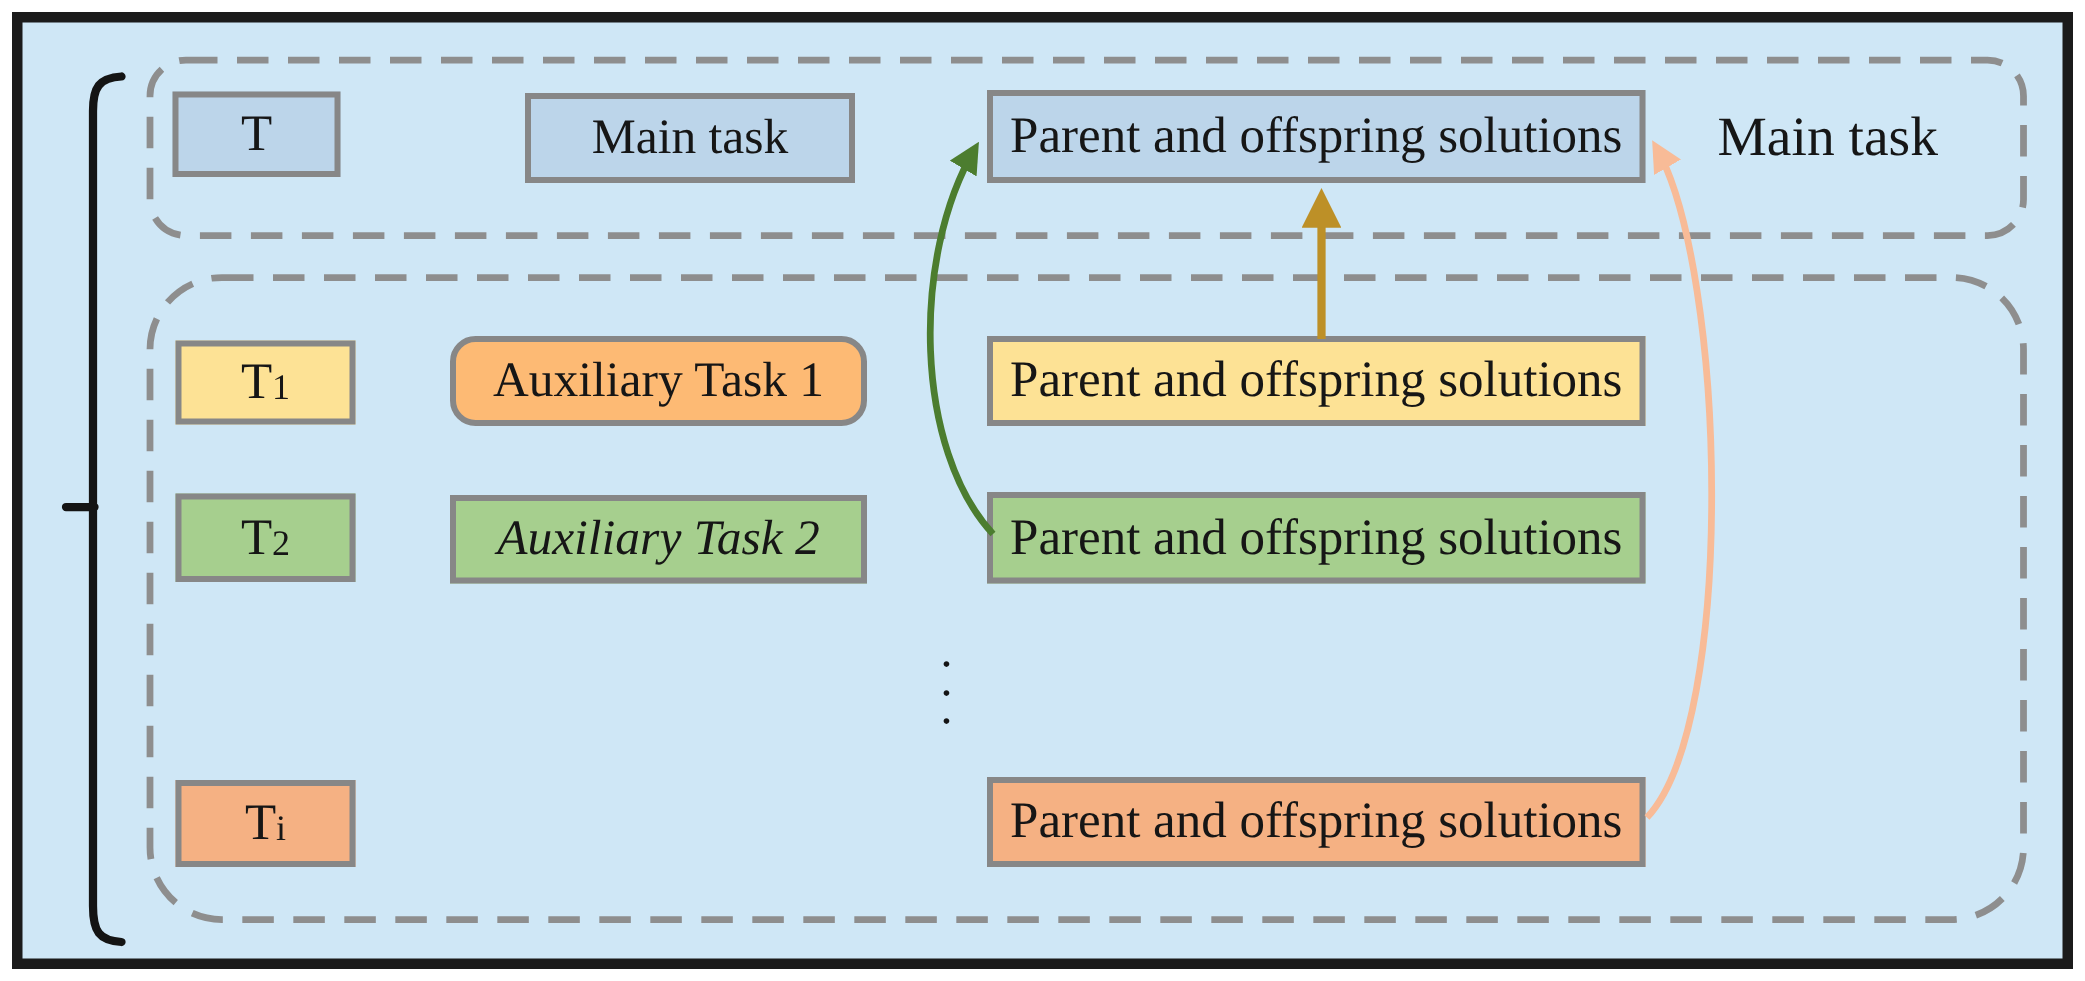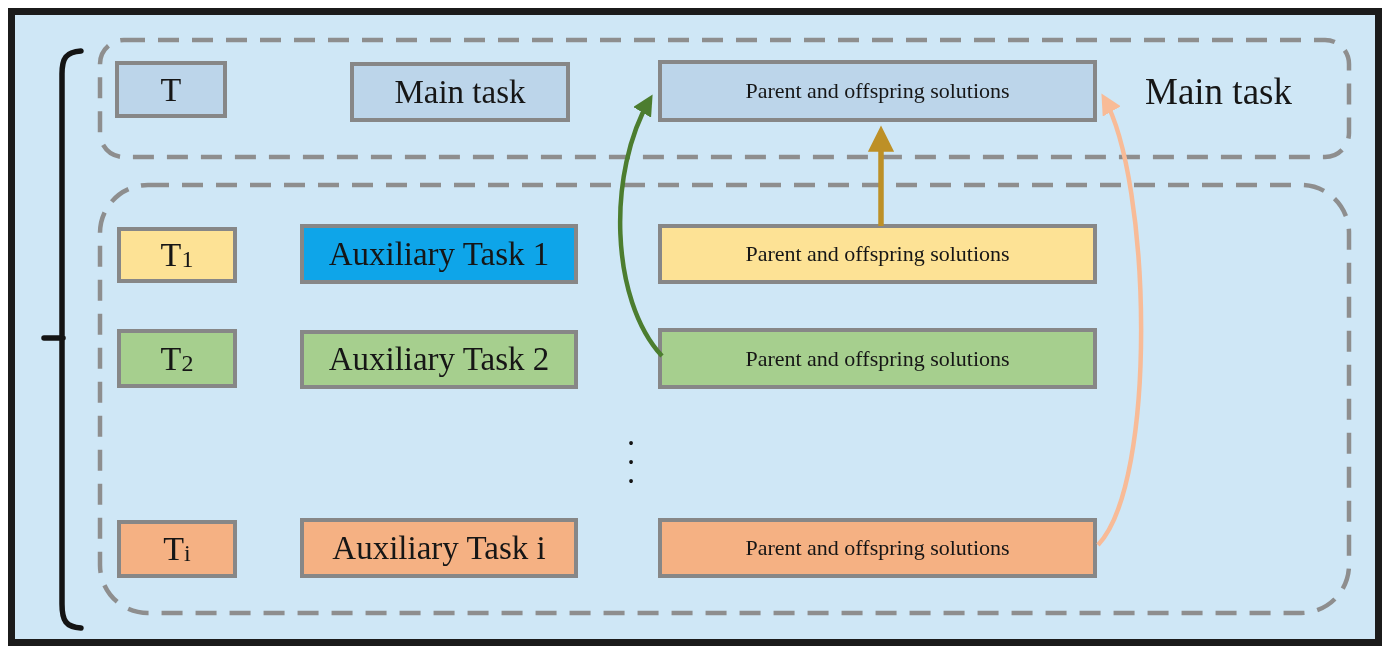--- a/index.html
+++ b/index.html
@@ -12,21 +12,21 @@
     box-sizing:border-box;border:7px solid #1b1b1b;
   }
   .box{
     position:absolute;box-sizing:border-box;border:4px solid #878787;
     display:flex;align-items:center;justify-content:center;
     white-space:nowrap;z-index:2;
   }
   .tag-box{font-size:34px;}
   .tag-box sub{font-size:24px;line-height:0;transform:translateY(4px);}
   .name-box{font-size:33px;}
-  .sol-box{font-size:22px;}
+  .sol-box{font-size:34px;}
   .side-label{
     position:absolute;font-size:37px;line-height:44px;z-index:2;
   }
   .dots{
     position:absolute;left:615px;top:434px;width:32px;text-align:center;
     white-space:pre;font-size:16px;line-height:19px;color:#141414;z-index:2;
   }
   svg.overlay{
     position:absolute;left:0;top:0;width:1390px;height:654px;
     z-index:5;pointer-events:none;
@@ -43,39 +43,38 @@
     <span>T</span>
   </div>
   <div class="box name-box" style="left: 350px; top: 62px; width: 220px; height: 60px; background-color: rgb(188, 213, 234);">Main task</div>
   <div class="box sol-box" style="left: 658px; top: 60px; width: 439px; height: 62px; background-color: rgb(188, 213, 234);">Parent and offspring solutions</div>
   <div class="side-label" style="left:1145px;top:70px;width:190px;">Main task</div>
 
   <div class="box tag-box" style="left: 117px; top: 227px; width: 120px; height: 56px; background-color: rgb(253, 226, 149);">
     <span>T</span>
       <sub>1</sub>
   </div>
-  <div class="box name-box" style="left: 300px; top: 224px; width: 278px; height: 60px; background-color: #0ea5e9;">Auxiliary Task 1</div>
+  <div class="box name-box" style="left: 300px; top: 224px; width: 278px; height: 60px; background-color: #fdba74; border-radius: 17px;">Auxiliary Task 1</div>
   <div class="box sol-box" style="left: 658px; top: 224px; width: 439px; height: 60px; background-color: rgb(253, 226, 149);">Parent and offspring solutions</div>
 
   <div class="box tag-box" style="left: 117px; top: 329px; width: 120px; height: 59px; background-color: rgb(166, 207, 142);">
     <span>T</span>
       <sub>2</sub>
   </div>
-  <div class="box name-box" style="left: 300px; top: 330px; width: 278px; height: 59px; background-color: rgb(166, 207, 142);">Auxiliary Task 2</div>
+  <div class="box name-box" style="left: 300px; top: 330px; width: 278px; height: 59px; background-color: rgb(166, 207, 142); font-style: italic;">Auxiliary Task 2</div>
   <div class="box sol-box" style="left: 658px; top: 328px; width: 439px; height: 61px; background-color: rgb(166, 207, 142);">Parent and offspring solutions</div>
 
   <div class="dots">•
 •
 •</div>
 
   <div class="box tag-box" style="left: 117px; top: 520px; width: 120px; height: 58px; background-color: rgb(245, 177, 131);">
     <span>T</span>
       <sub>i</sub>
   </div>
-  <div class="box name-box" style="left: 300px; top: 518px; width: 278px; height: 60px; background-color: rgb(245, 177, 131);">Auxiliary Task i</div>
   <div class="box sol-box" style="left: 658px; top: 518px; width: 439px; height: 60px; background-color: rgb(245, 177, 131);">Parent and offspring solutions</div>
 
 
   <svg class="overlay" viewBox="0 0 1390 654">
     <defs>
       <marker id="head-green" viewBox="0 0 10 10" refX="7.5" refY="5" markerWidth="4.6" markerHeight="4.6" orient="auto-start-reverse">
         <path d="M0,0 L10,5 L0,10 z" style="fill: rgb(76, 125, 47);"></path>
       </marker>
       <marker id="head-gold" viewBox="0 0 10 10" refX="7.5" refY="5" markerWidth="4.8" markerHeight="4.8" orient="auto-start-reverse">
         <path d="M0,0 L10,5 L0,10 z" style="fill: rgb(189, 144, 39);"></path>

